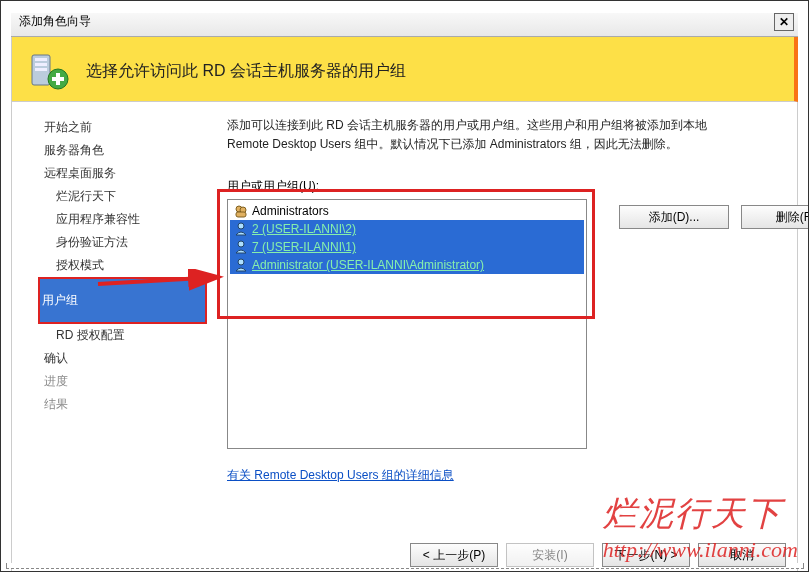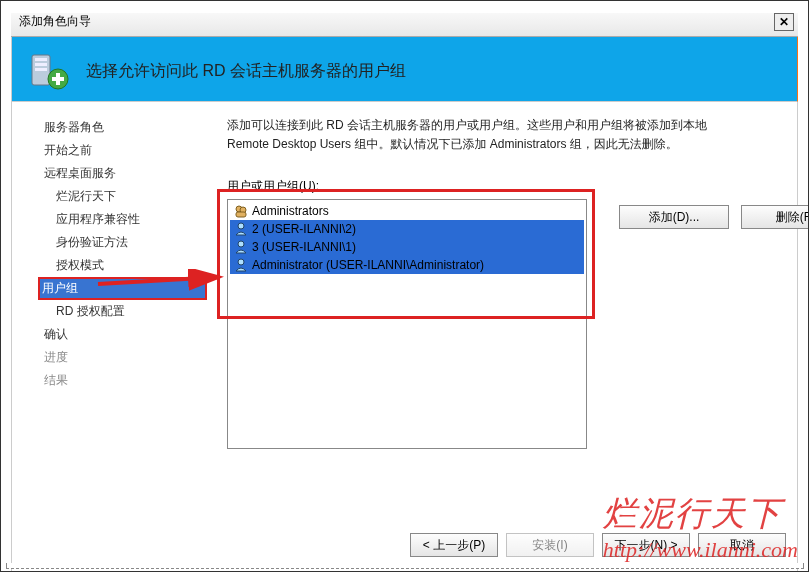--- a/index.html
+++ b/index.html
@@ -45,23 +45,23 @@
     display: flex;
     margin: 0 10px;
     height: 480px;
     background: #fff;
     border-left: 1px solid #ccc;
     border-right: 1px solid #ccc;
   }
 
   .header-area {
     margin: 0 10px;
-    background: #0ea5e9;
+    background: #fde047;
     border-left: 1px solid #ccc;
-    border-right: 1px solid #f97316;
+    border-right: 4px solid #f97316;
     border-bottom: 1px solid #ccc;
     padding: 14px 16px 10px 16px;
     display: flex;
     align-items: center;
     gap: 14px;
   }
   .header-area h2 {
     font-size: 16px;
     font-weight: normal;
     color: #222;
@@ -79,21 +79,21 @@
     padding: 3px 4px;
     color: #333;
     cursor: pointer;
     white-space: nowrap;
   }
   .sidebar .sub { padding-left: 16px; }
   .sidebar .item.selected {
     background: #3874d1;
     color: #fff;
     border: 2px solid #d22;
-    padding: 1px 2px;
+    padding: 13px 2px;
     margin-left: -2px;
   }
   .sidebar .item.dim { color: #888; }
 
   .main {
     flex: 1;
     padding: 14px 10px 0 20px;
     position: relative;
   }
   .desc { color: #222; line-height: 1.6; margin-bottom: 24px; width: 520px; }
@@ -111,21 +111,22 @@
   }
   .listbox .li {
     display: flex;
     align-items: center;
     gap: 4px;
     padding: 2px 4px;
     color: #000;
   }
   .listbox .li.sel {
     background: #2a6bd4;
-    color: #000000;
+    color: #86efac;
+    text-decoration: underline;
   }
   .usr-icon { width: 14px; height: 14px; flex-shrink: 0; }
   .grp-icon { width: 14px; height: 14px; flex-shrink: 0; }
 
   .red-frame {
     position: absolute;
     border: 3px solid #d22;
     pointer-events: none;
   }
 
@@ -150,21 +151,21 @@
     color: #0b4fc5;
     text-decoration: underline;
     cursor: pointer;
     display: inline-block;
     margin-top: 18px;
   }
 
   .footer-btns {
     position: absolute;
     right: 22px;
-    bottom: 14px;
+    bottom: 4px;
     display: flex;
     gap: 8px;
   }
   .footer-btns .btn { width: 88px; }
 
   .watermark {
     position: absolute;
     right: 10px;
     bottom: 8px;
     color: #d22;
@@ -204,22 +205,22 @@
     <rect x="7" y="17" width="12" height="3" fill="#eef"></rect>
     <circle cx="30" cy="28" r="10" fill="#4a4" stroke="#272"></circle>
     <rect x="28" y="22" width="4" height="12" fill="#fff"></rect>
     <rect x="24" y="26" width="12" height="4" fill="#fff"></rect>
   </svg>
   <h2>选择允许访问此 RD 会话主机服务器的用户组</h2>
 </div>
 
 <div class="content">
   <div class="sidebar" id="sidebar">
+      <div class="item">开始之前</div>
       <div class="item">服务器角色</div>
-      <div class="item">开始之前</div>
       <div class="item">远程桌面服务</div>
       <div class="item sub">烂泥行天下</div>
       <div class="item sub">应用程序兼容性</div>
       <div class="item sub">身份验证方法</div>
       <div class="item sub">授权模式</div>
       <div class="item sub selected">用户组</div>
       <div class="item sub">RD 授权配置</div>
       <div class="item">确认</div>
       <div class="item dim">进度</div>
       <div class="item dim">结果</div>
@@ -246,38 +247,39 @@
                 <circle cx="7" cy="4" r="3" fill="#aee0ff" stroke="#246"></circle>
                 <path d="M2,13 Q7,7 12,13 Z" fill="#aee0ff" stroke="#246"></path>
               </svg>
               <span>2 (USER-ILANNI\2)</span>
             </div>
             <div class="li sel">
               <svg viewBox="0 0 14 14" class="usr-icon">
                 <circle cx="7" cy="4" r="3" fill="#aee0ff" stroke="#246"></circle>
                 <path d="M2,13 Q7,7 12,13 Z" fill="#aee0ff" stroke="#246"></path>
               </svg>
-              <span>3 (USER-ILANNI\1)</span>
+              <span>7 (USER-ILANNI\1)</span>
             </div>
             <div class="li sel">
               <svg viewBox="0 0 14 14" class="usr-icon">
                 <circle cx="7" cy="4" r="3" fill="#aee0ff" stroke="#246"></circle>
                 <path d="M2,13 Q7,7 12,13 Z" fill="#aee0ff" stroke="#246"></path>
               </svg>
               <span>Administrator (USER-ILANNI\Administrator)</span>
             </div>
           </div>
         <div class="red-frame" style="left:-10px; top:-10px; width:378px; height:130px;"></div>
       </div>
       <div class="side-btns">
         <div class="btn">添加(D)...</div>
         <div class="btn">删除(R)</div>
       </div>
     </div>
 
+    <a class="link">有关 Remote Desktop Users 组的详细信息</a>
   </div>
 </div>
 
 <svg class="red-arrow" style="left:95px; top:268px; width:135px; height:30px;" viewBox="0 0 135 30">
   <defs>
     <marker id="ah" markerWidth="10" markerHeight="10" refX="8" refY="3" orient="auto">
       <path d="M0,0 L0,6 L9,3 z" fill="#d22"></path>
     </marker>
   </defs>
   <line x1="2" y1="15" x2="124" y2="8" stroke="#d22" stroke-width="4" marker-end="url(#ah)"></line>

